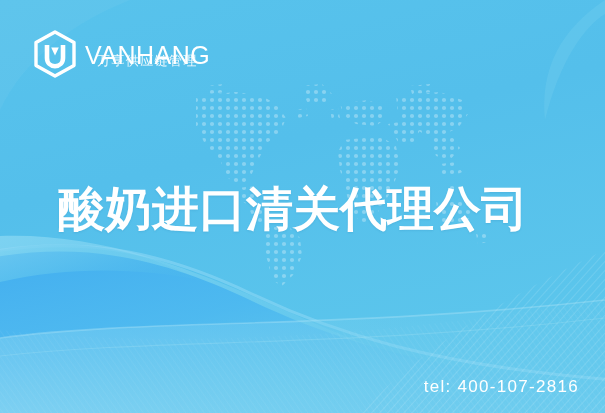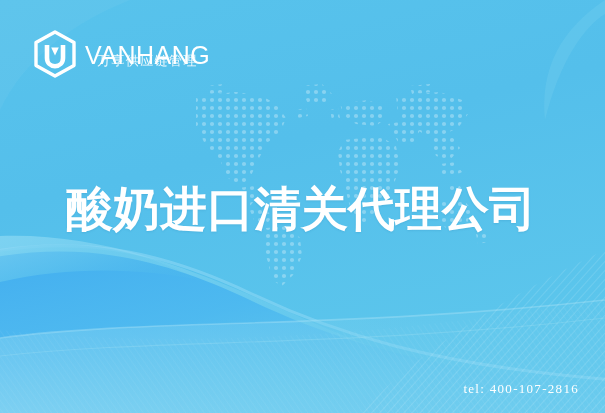--- a/index.html
+++ b/index.html
@@ -48,39 +48,39 @@
     letter-spacing:1.4px;
     color:#ffffff;
     opacity:.92;
     white-space:nowrap;
     line-height:9px;
   }
 
   
   #headline {
     position:absolute;
-    left:66px; top:183px;
+    left:58px; top:183px;
     z-index:6;
     font-family:"DejaVu Sans", sans-serif;
     font-weight:bold;
     font-size:47px;
     line-height:52px;
     letter-spacing:0px;
     color:#ffffff;
     white-space:nowrap;
     text-shadow:0 1px 2px rgba(40,120,170,.18);
   }
 
   
   #phone {
     position:absolute;
     right:26px; bottom:16px;
     z-index:6;
-    font-family:Liberation Serif, serif;
-    font-size:13px;
+    font-family:Liberation Sans, sans-serif;
+    font-size:17px;
     letter-spacing:1.3px;
     color:#ffffff;
     white-space:nowrap;
   }
 </style>
 </head>
 <body>
 
 <div id="banner">
 

